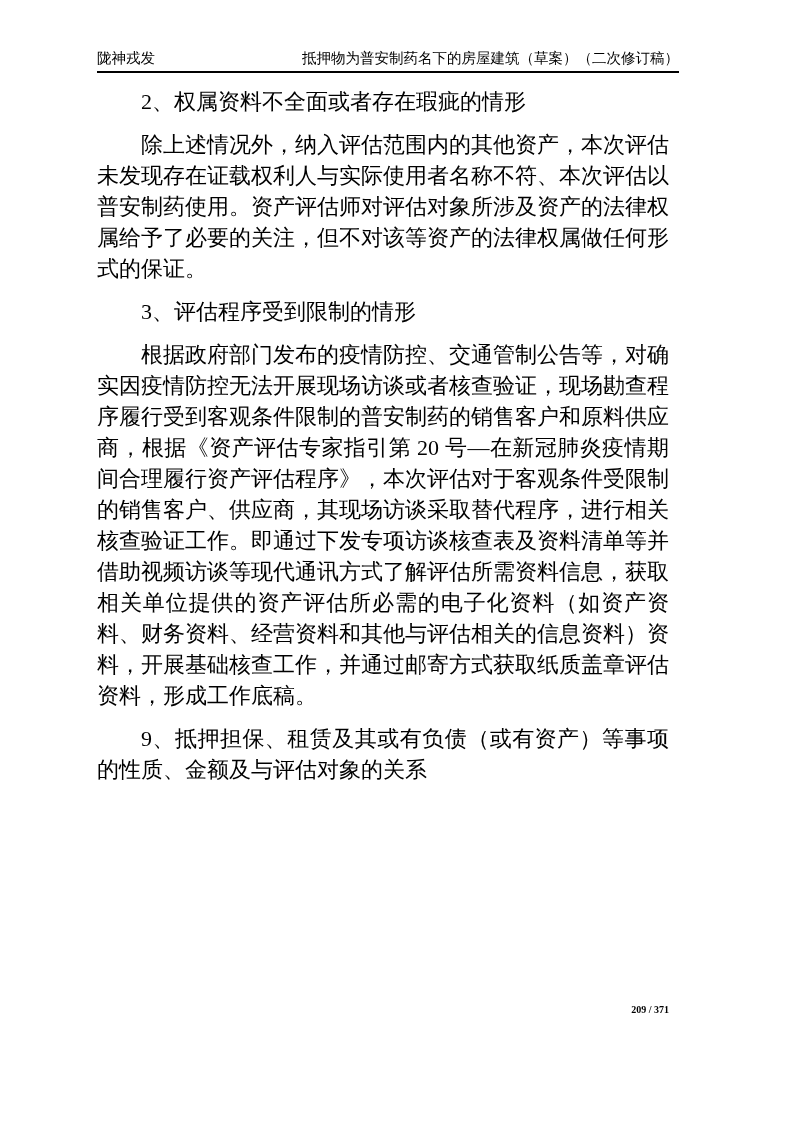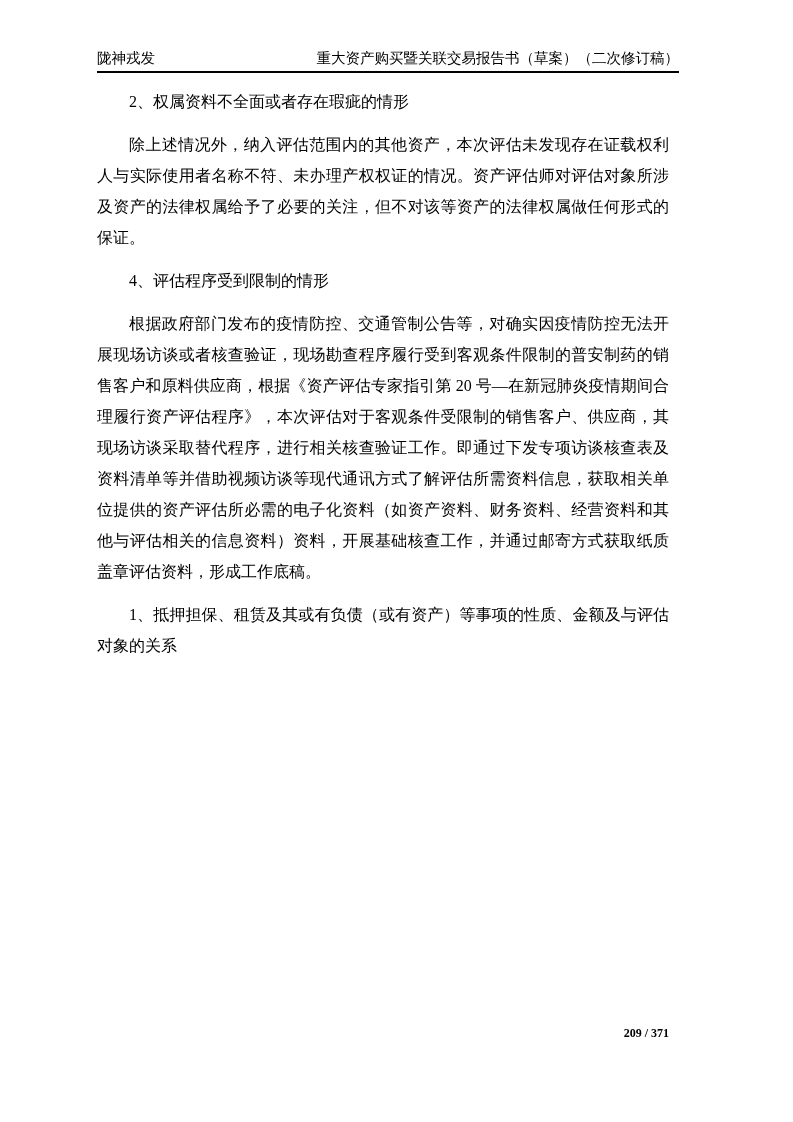--- a/index.html
+++ b/index.html
@@ -32,56 +32,56 @@
     left: 97px;
     width: 582px;
     height: 2px;
     background: #000000;
   }
   .content {
     position: absolute;
     top: 86px;
     left: 97px;
     width: 572px;
-    font-size: 16px;
+    font-size: 22px;
     line-height: 31px;
     text-align: justify;
   }
   .content p {
     text-indent: 2em;
     margin: 12px 0;
   }
   .content p:first-child { margin-top: 0; }
   .doc-footer {
     position: absolute;
-    top: 1026px;
+    top: 1004px;
     left: 97px;
     width: 572px;
     text-align: right;
-    font-size: 12px;
+    font-size: 10px;
     font-weight: bold;
   }
 </style>
 </head>
 <body>
 
 <div class="page">
 
   <div class="doc-header">
     <span>陇神戎发</span>
-    <span>重大资产购买暨关联交易报告书（草案）（二次修订稿）</span>
+    <span>抵押物为普安制药名下的房屋建筑（草案）（二次修订稿）</span>
   </div>
 
   <div class="header-rule"></div>
 
   <div class="content">
     <p>2、权属资料不全面或者存在瑕疵的情形</p>
-    <p>除上述情况外，纳入评估范围内的其他资产，本次评估未发现存在证载权利人与实际使用者名称不符、未办理产权权证的情况。资产评估师对评估对象所涉及资产的法律权属给予了必要的关注，但不对该等资产的法律权属做任何形式的保证。</p>
-    <p>4、评估程序受到限制的情形</p>
+    <p>除上述情况外，纳入评估范围内的其他资产，本次评估未发现存在证载权利人与实际使用者名称不符、本次评估以普安制药使用。资产评估师对评估对象所涉及资产的法律权属给予了必要的关注，但不对该等资产的法律权属做任何形式的保证。</p>
+    <p>3、评估程序受到限制的情形</p>
     <p>根据政府部门发布的疫情防控、交通管制公告等，对确实因疫情防控无法开展现场访谈或者核查验证，现场勘查程序履行受到客观条件限制的普安制药的销售客户和原料供应商，根据《资产评估专家指引第 20 号—在新冠肺炎疫情期间合理履行资产评估程序》，本次评估对于客观条件受限制的销售客户、供应商，其现场访谈采取替代程序，进行相关核查验证工作。即通过下发专项访谈核查表及资料清单等并借助视频访谈等现代通讯方式了解评估所需资料信息，获取相关单位提供的资产评估所必需的电子化资料（如资产资料、财务资料、经营资料和其他与评估相关的信息资料）资料，开展基础核查工作，并通过邮寄方式获取纸质盖章评估资料，形成工作底稿。</p>
-    <p>1、抵押担保、租赁及其或有负债（或有资产）等事项的性质、金额及与评估对象的关系</p>
+    <p>9、抵押担保、租赁及其或有负债（或有资产）等事项的性质、金额及与评估对象的关系</p>
   </div>
 
   <div class="doc-footer">
     <span>209 / 371</span>
   </div>
 
 </div>
 
 </body></html>

